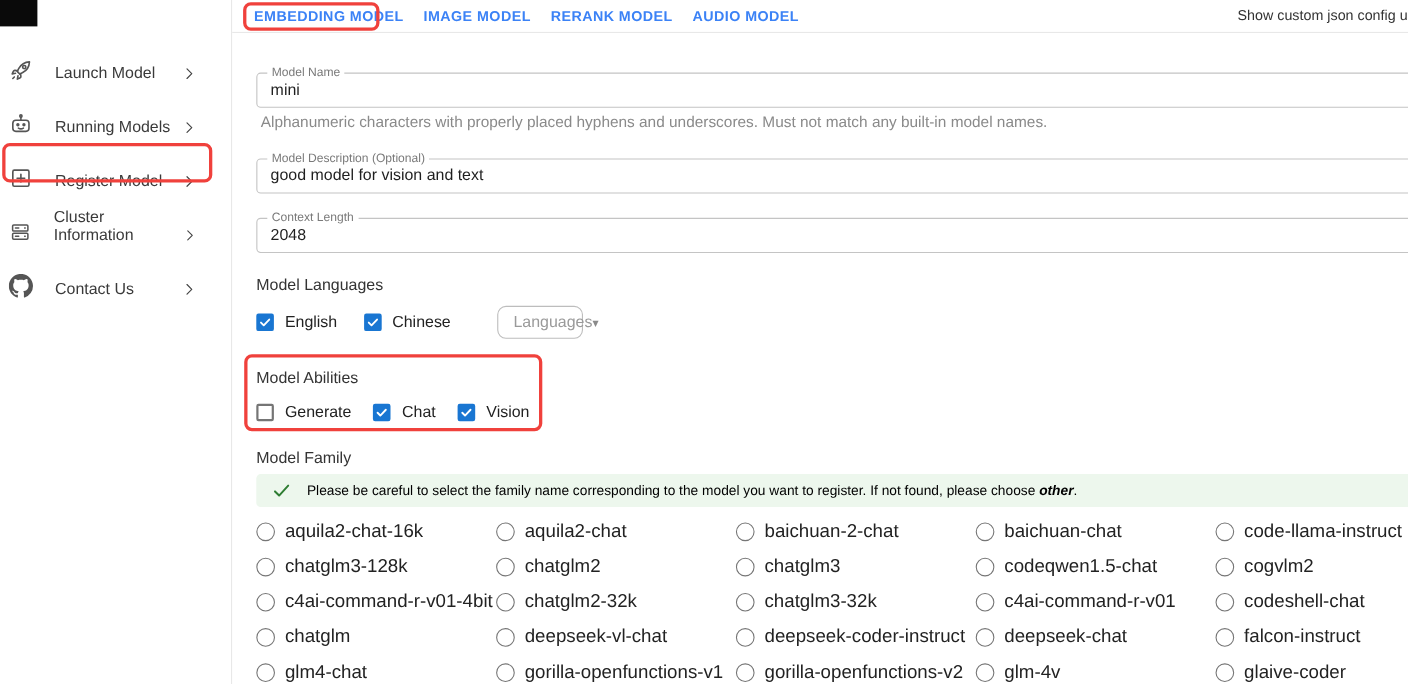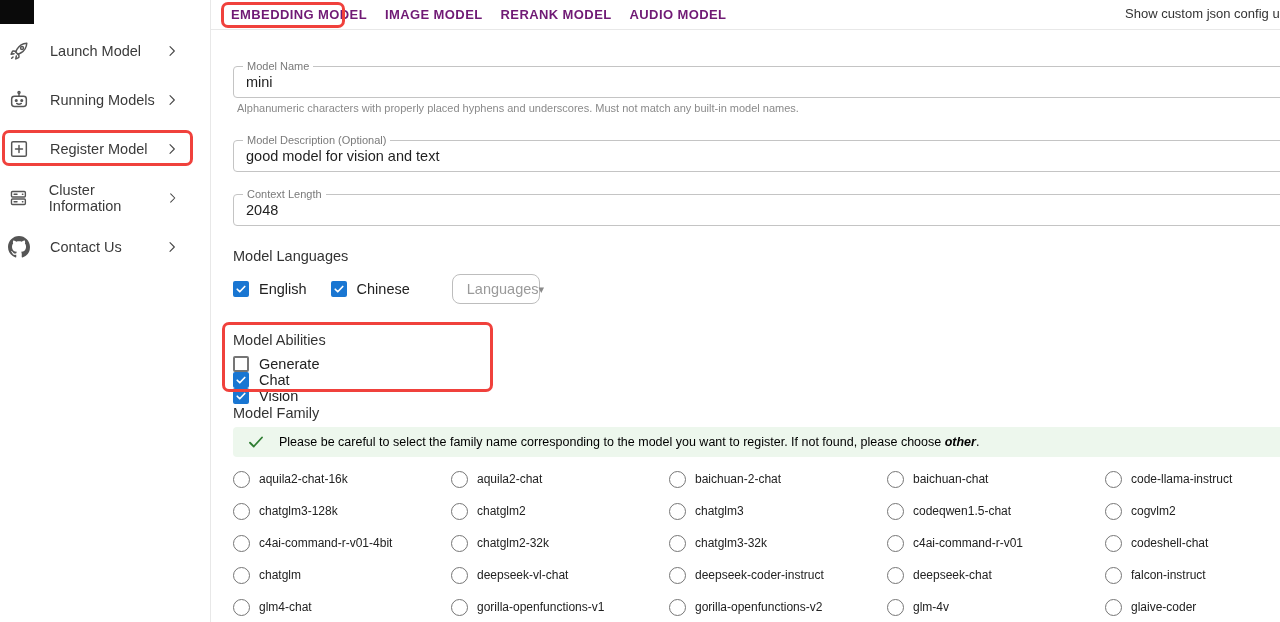--- a/index.html
+++ b/index.html
@@ -4,74 +4,74 @@
 <style>
   * { margin:0; padding:0; box-sizing:border-box; }
   html,body { font-family:"Liberation Sans", sans-serif; background:#fff; }
   .app { position:relative; width:1280px; height:622px; overflow:hidden; background:#fff; display:flex; }
 
   
   .logo-block { position:absolute; left:0; top:0; width:34px; height:24px; background:#0a0a0a; z-index:5; }
 
   
   .sidebar { width:211px; height:622px; border-right:1px solid #e8e8e8; padding-top:26px; flex:0 0 211px; }
-  .side-item { height:49px; display:flex; align-items:center; padding:0 30px 0 8px; cursor:pointer; }
+  .side-item { height:49px; display:flex; align-items:flex-end; padding:0 30px 0 8px; cursor:pointer; }
   .side-item .sicon { width:22px; height:22px; margin-right:20px; display:flex; align-items:center; justify-content:center; color:#555; }
   .side-item .slabel { font-size:14.5px; color:#3a3a3a; }
   .side-item .chev { margin-left:auto; width:16px; height:16px; color:#444; }
   .sicon svg, .chev svg { width:100%; height:100%; }
 
   
   .main { position:relative; flex:1; overflow:hidden; }
   .tabs-row { position:relative; height:30px; border-bottom:1px solid #e8e8e8; display:flex; padding-left:11px; }
   .tab { position:relative; padding:0 9px; height:29px; line-height:29px; font-size:13px; font-weight:bold;
-         letter-spacing:.4px; color:#701a75; cursor:pointer; white-space:nowrap; }
+         letter-spacing:.4px; color:#3b82f6; cursor:pointer; white-space:nowrap; }
   .tab.active { color:#1976d2; }
   .tab.active::after { content:""; position:absolute; left:0; right:0; bottom:-1px; height:2.5px; background:#1976d2; }
   .config-link { position:absolute; left:914px; top:6px; font-size:13px; color:#333; white-space:nowrap; cursor:pointer; }
 
   .content { padding-left:22px; }
 
   
   .tf { position:relative; width:1175px; height:32px; border:1px solid #c4c4c4; border-radius:4px; background:#fff; }
   .tf .flabel { position:absolute; top:-7px; left:9px; background:#fff; padding:0 4px; font-size:11px; color:#7a7a7a; line-height:13px; }
   .tf .fvalue { display:block; width:100%; height:30px; border:0; outline:0; background:transparent; padding:0 12px;
                 font-size:14.5px; color:#1f1f1f; font-family:"Liberation Sans", sans-serif; }
-  .helper { margin:4px 0 0 4px; font-size:11px; color:#8a8a8a; }
+  .helper { margin:4px 0 0 4px; font-size:14px; color:#8a8a8a; }
   .mt-name { margin-top:36px; } .mt-desc { margin-top:26px; } .mt-ctx { margin-top:22px; }
 
   .section-label { margin-top:22px; font-size:14.5px; color:#333; }
 
-  .check-row { display:flex; height:30px; margin-top:10px; }
+  .check-row { display:flex; align-items:center; height:30px; margin-top:10px; }
   .check { display:flex; align-items:center; margin-right:24px; cursor:pointer; }
   .check .box { width:16px; height:16px; border:2px solid #757575; border-radius:2px; display:flex; align-items:center; justify-content:center; background:#fff; }
   .check .box.checked { border-color:#1976d2; background:#1976d2; }
   .check .box svg { width:12px; height:12px; }
   .check .clabel { margin-left:10px; font-size:14.5px; color:#222; }
 
-  .select { width:88px; height:30px; margin-left:18px; border:1px solid #bdbdbd; border-radius:8px; display:flex;
+  .select { width:78px; height:30px; margin-left:18px; border:1px solid #bdbdbd; border-radius:8px; display:flex;
             align-items:center; padding:0 10px 0 14px; cursor:pointer; }
   .select .sel-text { font-size:14.5px; color:#9a9a9a; flex:1; }
   .select .caret { font-size:11px; color:#8a8a8a; }
 
   .abilities-label { margin-top:28px; }
-  .abilities-row { margin-top:8px;flex-direction:column; }
+  .abilities-row { margin-top:8px; }
   .abilities-row .check { margin-right:20px; }
   .family-label { margin-top:19px; }
 
   .alert { margin-top:6px; width:1175px; height:30px; background:#edf7ed; border-radius:4px; display:flex; align-items:center; padding:0 14px; }
   .alert-check { width:18px; height:18px; color:#2e7d32; margin-right:14px; flex:0 0 18px; }
   .alert-check svg { width:100%; height:100%; }
   .alert-text { font-size:12.5px; color:#000000; }
   .alert-text em { font-weight:bold; font-style:italic; }
 
   .radio-grid { margin-top:6px; display:grid; grid-template-columns:repeat(5,218px); grid-auto-rows:32px; }
   .radio-item { display:flex; align-items:center; cursor:pointer; }
   .rcircle { width:17px; height:17px; border:1.6px solid #767676; border-radius:50%; background:#fff; flex:0 0 17px; }
-  .rlabel { margin-left:9px; font-size:12px; color:#222; white-space:nowrap; }
+  .rlabel { margin-left:9px; font-size:17px; color:#222; white-space:nowrap; }
 
   
   .anno { position:absolute; border:3px solid #f0413c; border-radius:7px; pointer-events:none; z-index:10; }
   .anno-tab { left:221px; top:2px; width:124px; height:26px; }
   .anno-register { left:2px; top:130px; width:191px; height:36px; }
   .anno-abilities { left:433px; top:322px; width:271px; height:70px; }
 </style>
 </head>
 <body>
 

